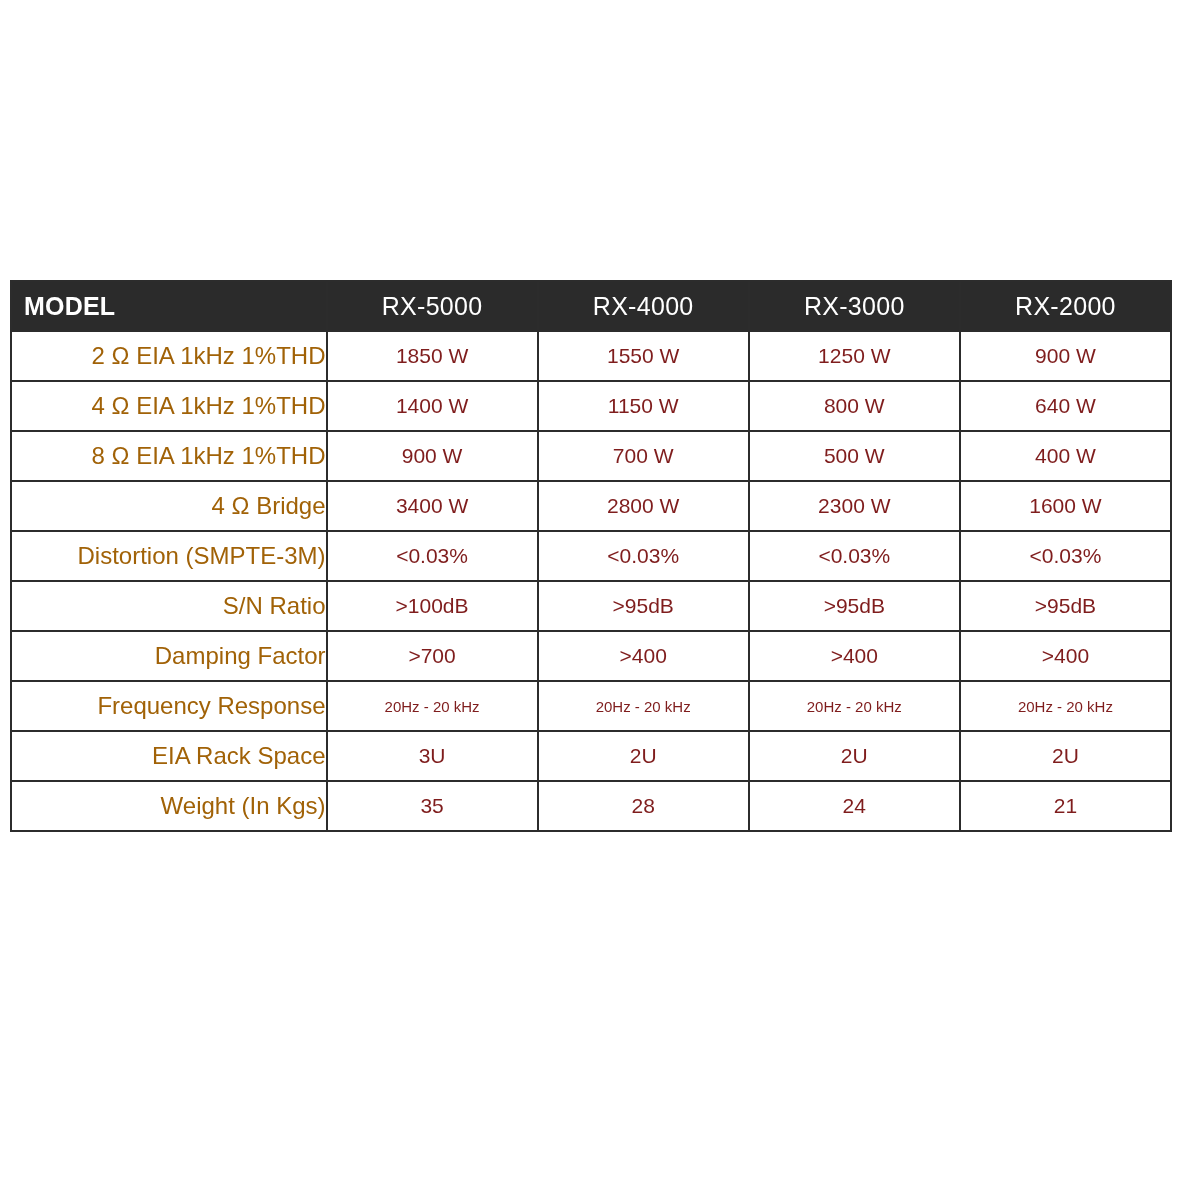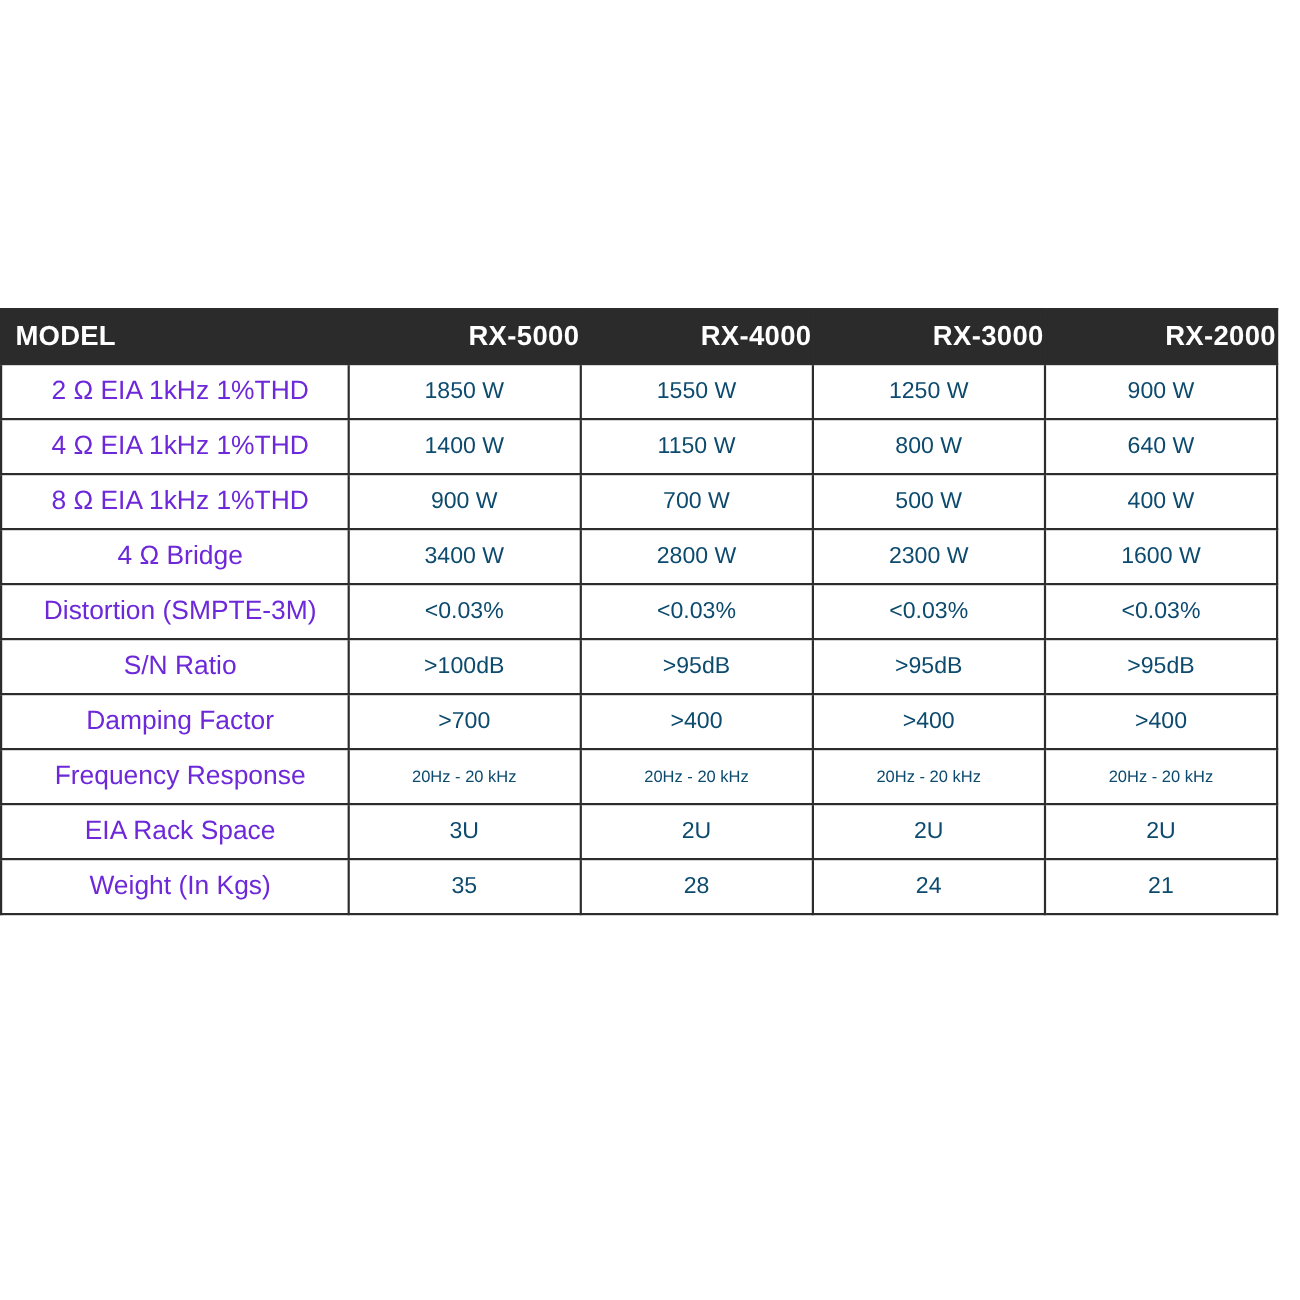--- a/index.html
+++ b/index.html
@@ -11,21 +11,21 @@
     width: 1182px;
     height: 1182px;
     font-family: "Liberation Sans", sans-serif;
     color: #111111;
     position: relative;
     overflow: hidden;
   }
 
   #spec-wrap {
     position: absolute;
-    left: 0;
+    left: 10px;
     top: 280px;
     width: 1162px;
   }
 
   table.spec {
     border-collapse: collapse;
     width: 100%;
     table-layout: fixed;
     background: #ffffff;
   }
@@ -54,42 +54,42 @@
     height: 48px;
   }
   thead th.label-head {
     text-align: left;
     padding-left: 12px;
     font-size: 25px;
     font-weight: bold;
     letter-spacing: 0.2px;
   }
   thead th.model-head {
-    text-align: right;
+    text-align: center;
     font-size: 25px;
-    font-weight: bold;
+    font-weight: normal;
     letter-spacing: 0.3px;
   }
 
   
   tbody td {
     height: 48px;
   }
   tbody td.row-label {
-    text-align: center;
+    text-align: right;
     padding-left: 10px;
     font-size: 24px;
     font-weight: normal;
-    color: #6d28d9;
+    color: #a16207;
     white-space: nowrap;
   }
   tbody td.value {
     text-align: center;
     font-size: 21px;
-    color: #0c4a6e;
+    color: #7f1d1d;
     white-space: nowrap;
   }
   tbody td.value.small {
     font-size: 15px;
   }
 </style>
 </head>
 <body>
 
 <div id="spec-wrap">

